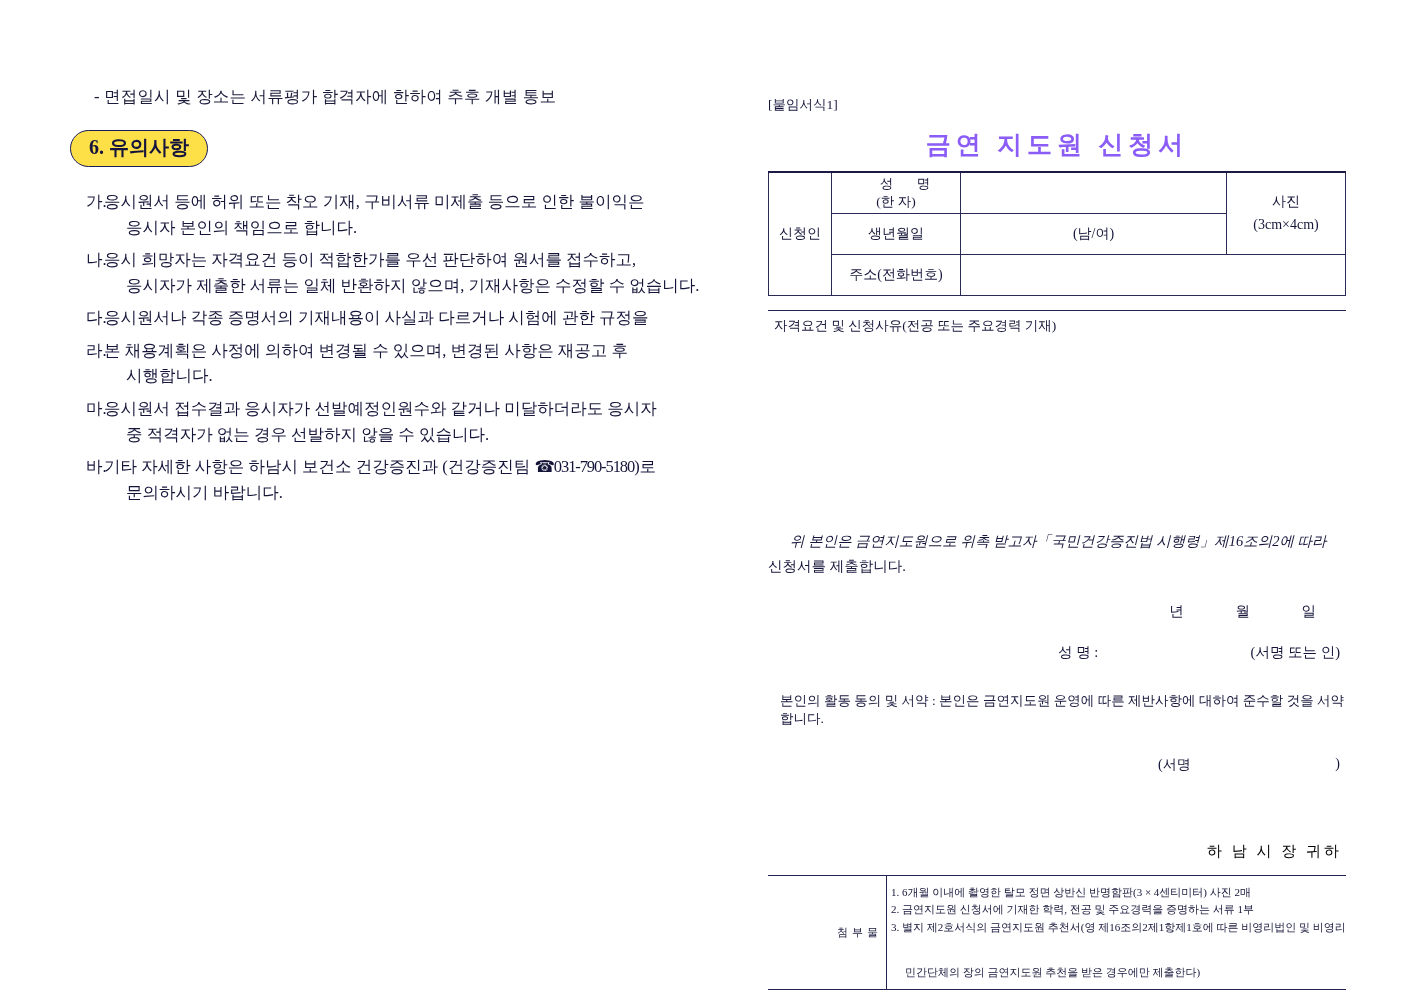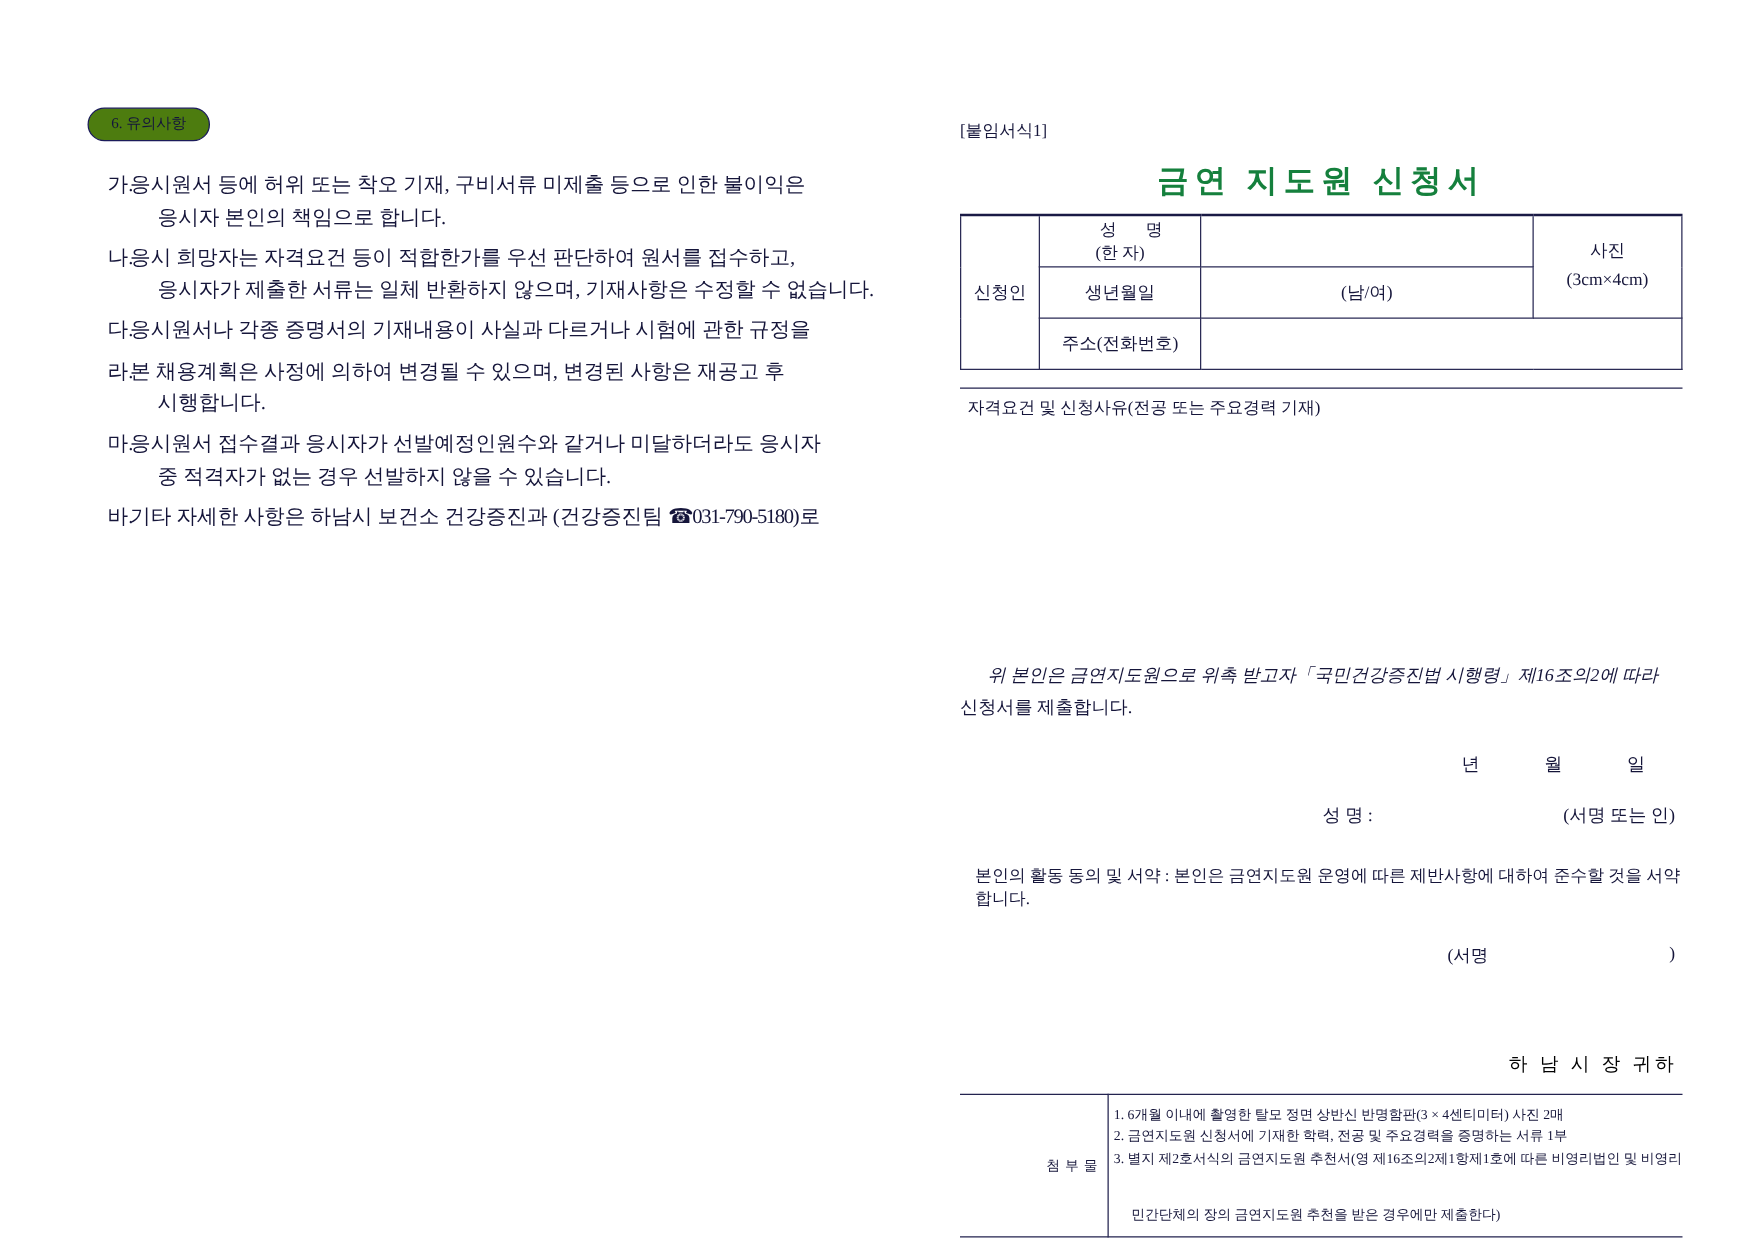--- a/index.html
+++ b/index.html
@@ -34,26 +34,26 @@
     letter-spacing: 0.2px;
     margin-left: 24px;
     margin-bottom: 22px;
     white-space: nowrap;
   }
   .section-head {
     display: inline-block;
     border: 1.6px solid #1b1b5a;
     border-radius: 20px;
     padding: 3px 18px 5px 18px;
-    font-size: 12px;
-    font-weight: normal;
+    font-size: 20px;
+    font-weight: bold;
     color: #14143c;
     margin-left: 0px;
     margin-bottom: 16px;
-    background: #4d7c0f;
+    background: #fde047;
   }
   .items {
     margin-top: 6px;
   }
   .item {
     display: flex;
     align-items: flex-start;
     margin-bottom: 7px;
     font-size: 16.5px;
     line-height: 1.55;
@@ -91,21 +91,21 @@
   .attach-tag {
     font-size: 13.5px;
     color: #17173c;
     margin-bottom: 14px;
   }
   .form-title {
     text-align: center;
     font-size: 25px;
     font-weight: bold;
     letter-spacing: 5px;
-    color: #15803d;
+    color: #8b5cf6;
     margin-bottom: 10px;
   }
 
   table.applicant {
     border-collapse: collapse;
     width: 578px;
     table-layout: fixed;
   }
   table.applicant td {
     border: 1px solid #2a2a55;
@@ -244,20 +244,21 @@
     padding-right: 4px;
   }
 </style>
 </head>
 <body>
 
 <div class="page">
 
   <div class="left-col">
 
+    <div class="bullet-line">- 면접일시 및 장소는 서류평가 합격자에 한하여 추후 개별 통보</div>
 
     <div class="section-head">6. 유의사항</div>
 
     <div class="items">
 
       <div class="item">
         <div class="marker">가.</div>
         <div class="body">
           <span class="l1">응시원서 등에 허위 또는 착오 기재, 구비서류 미제출 등으로 인한 불이익은</span>
           <span class="l2">응시자 본인의 책임으로 합니다.</span>
@@ -292,20 +293,21 @@
         <div class="body">
           <span class="l1">응시원서 접수결과 응시자가 선발예정인원수와 같거나 미달하더라도 응시자</span>
           <span class="l2">중 적격자가 없는 경우 선발하지 않을 수 있습니다.</span>
         </div>
       </div>
 
       <div class="item">
         <div class="marker">바.</div>
         <div class="body">
           <span class="l1"><span>기타 자세한 사항은 하남시 보건소 건강증진과 (건강증진팀 </span><span class="phone-tight">☎031-790-5180</span><span>)로</span></span>
+          <span class="l2">문의하시기 바랍니다.</span>
         </div>
       </div>
 
     </div>
   </div>
 
   <div class="right-col">
 
     <div class="attach-tag">[붙임서식1]</div>
     <div class="form-title">금연 지도원 신청서</div>

